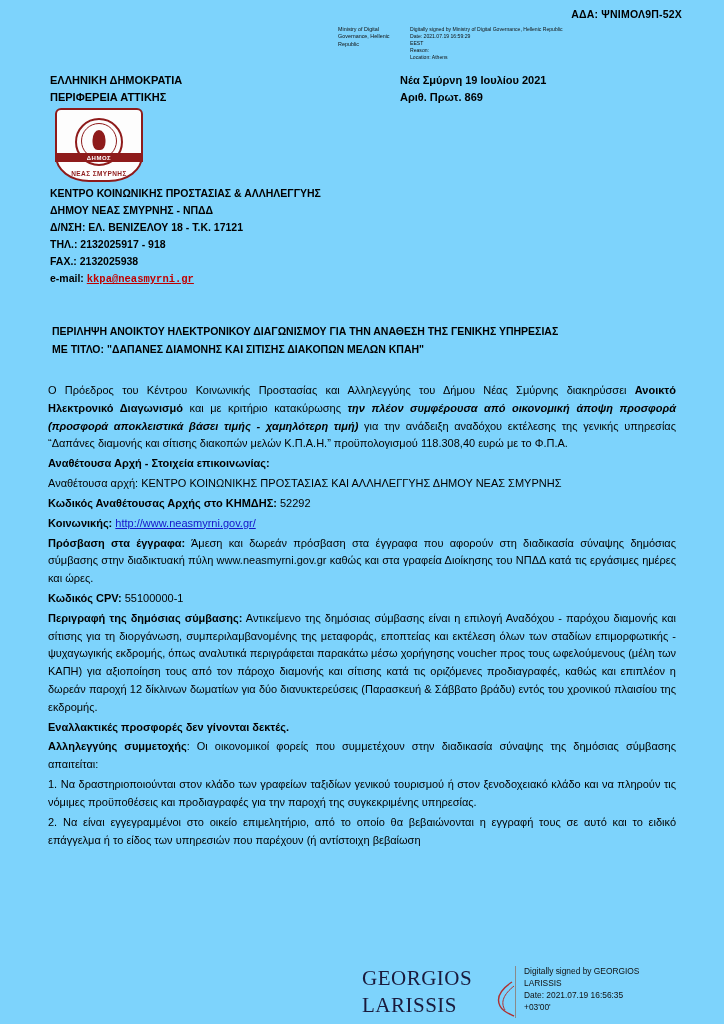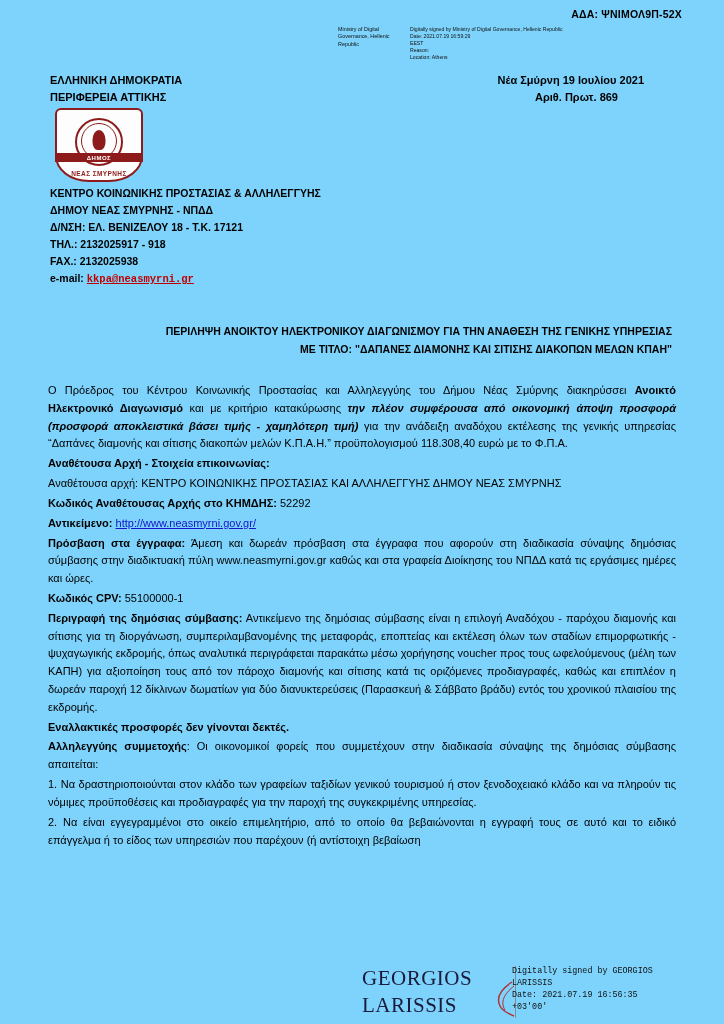--- a/index.html
+++ b/index.html
@@ -57,21 +57,21 @@
     line-height: 1.55;
   }
   .org-right {
     position: absolute;
     top: 72px;
     left: 400px;
     width: 276px;
     font-size: 11px;
     font-weight: bold;
     line-height: 1.55;
-    text-align: right;
+    text-align: left;
   }
   .org-right .l1 { padding-right: 32px; }
   .org-right .l2 { padding-right: 58px; }
 
   
   .emblem {
     position: absolute;
     top: 108px;
     left: 55px;
     width: 88px;
@@ -155,21 +155,21 @@
   }
 
   
   .doc-title {
     position: absolute;
     top: 322px;
     left: 52px;
     width: 620px;
     font-size: 10.5px;
     font-weight: bold;
-    text-align: right;
+    text-align: left;
     line-height: 1.75;
   }
 
   
   .body-wrap {
     position: absolute;
     top: 382px;
     left: 48px;
     width: 628px;
     font-size: 11px;
@@ -196,27 +196,26 @@
   }
   .sig-swoosh {
     position: absolute;
     left: 492px;
     top: 980px;
     width: 26px;
     height: 38px;
   }
   .sig-meta {
     position: absolute;
-    left: 512px;
+    left: 524px;
     top: 966px;
     width: 195px;
     font-size: 8.4px;
     line-height: 1.42;
     color: #111;
-    font-family: Liberation Mono, monospace;
   }
   .sig-divider {
     position: absolute;
     left: 515px;
     top: 966px;
     width: 1px;
     height: 52px;
     background: #8a8a8a;
   }
 </style>
@@ -273,21 +272,21 @@
 
   <div class="body-wrap">
 
     <p><span>Ο Πρόεδρος του Κέντρου Κοινωνικής Προστασίας και Αλληλεγγύης του Δήμου Νέας Σμύρνης διακηρύσσει </span><span class="b">Ανοικτό Ηλεκτρονικό Διαγωνισμό</span><span> και με κριτήριο κατακύρωσης </span><span class="bi">την πλέον συμφέρουσα από οικονομική άποψη προσφορά (προσφορά αποκλειστικά βάσει τιμής - χαμηλότερη τιμή)</span><span> για την ανάδειξη αναδόχου εκτέλεσης της γενικής υπηρεσίας “Δαπάνες διαμονής και σίτισης  διακοπών μελών Κ.Π.Α.Η.” προϋπολογισμού 118.308,40 ευρώ με το Φ.Π.Α.</span></p>
 
     <p class="b">Αναθέτουσα Αρχή - Στοιχεία επικοινωνίας:</p>
     <p>Αναθέτουσα αρχή: ΚΕΝΤΡΟ ΚΟΙΝΩΝΙΚΗΣ ΠΡΟΣΤΑΣΙΑΣ ΚΑΙ ΑΛΛΗΛΕΓΓΥΗΣ ΔΗΜΟΥ ΝΕΑΣ ΣΜΥΡΝΗΣ</p>
 
     <p><span class="b">Κωδικός Αναθέτουσας Αρχής στο ΚΗΜΔΗΣ:</span><span> 52292</span></p>
 
-    <p><span class="b">Αντικείμενο: </span><a href="#" class="lnk">http://www.neasmyrni.gov.gr/</a></p>
+    <p><span class="b">Κοινωνικής: </span><a href="#" class="lnk">http://www.neasmyrni.gov.gr/</a></p>
 
     <p><span class="b">Πρόσβαση στα έγγραφα:</span><span> Άμεση και δωρεάν πρόσβαση στα έγγραφα που αφορούν στη διαδικασία σύναψης δημόσιας σύμβασης στην διαδικτυακή πύλη www.neasmyrni.gov.gr καθώς και στα γραφεία Διοίκησης του ΝΠΔΔ κατά τις εργάσιμες ημέρες και ώρες.</span></p>
 
     <p><span class="b">Κωδικός CPV:</span><span> 55100000-1</span></p>
 
     <p><span class="b">Περιγραφή της δημόσιας σύμβασης:</span><span> Αντικείμενο της δημόσιας σύμβασης είναι η επιλογή Αναδόχου - παρόχου διαμονής και σίτισης για τη διοργάνωση, συμπεριλαμβανομένης της μεταφοράς, εποπτείας και εκτέλεση όλων των σταδίων επιμορφωτικής - ψυχαγωγικής εκδρομής, όπως αναλυτικά περιγράφεται παρακάτω μέσω χορήγησης voucher προς τους ωφελούμενους (μέλη των ΚΑΠΗ) για αξιοποίηση τους από τον πάροχο διαμονής και σίτισης κατά τις οριζόμενες προδιαγραφές, καθώς και επιπλέον η δωρεάν παροχή 12 δίκλινων δωματίων για δύο διανυκτερεύσεις (Παρασκευή &amp; Σάββατο βράδυ) εντός του χρονικού πλαισίου της εκδρομής.</span></p>
 
     <p class="b">Εναλλακτικές προσφορές δεν γίνονται δεκτές.</p>
 
     <p><span class="b">Αλληλεγγύης συμμετοχής</span><span>: Οι οικονομικοί φορείς που συμμετέχουν στην διαδικασία σύναψης της δημόσιας σύμβασης απαιτείται:</span></p>

